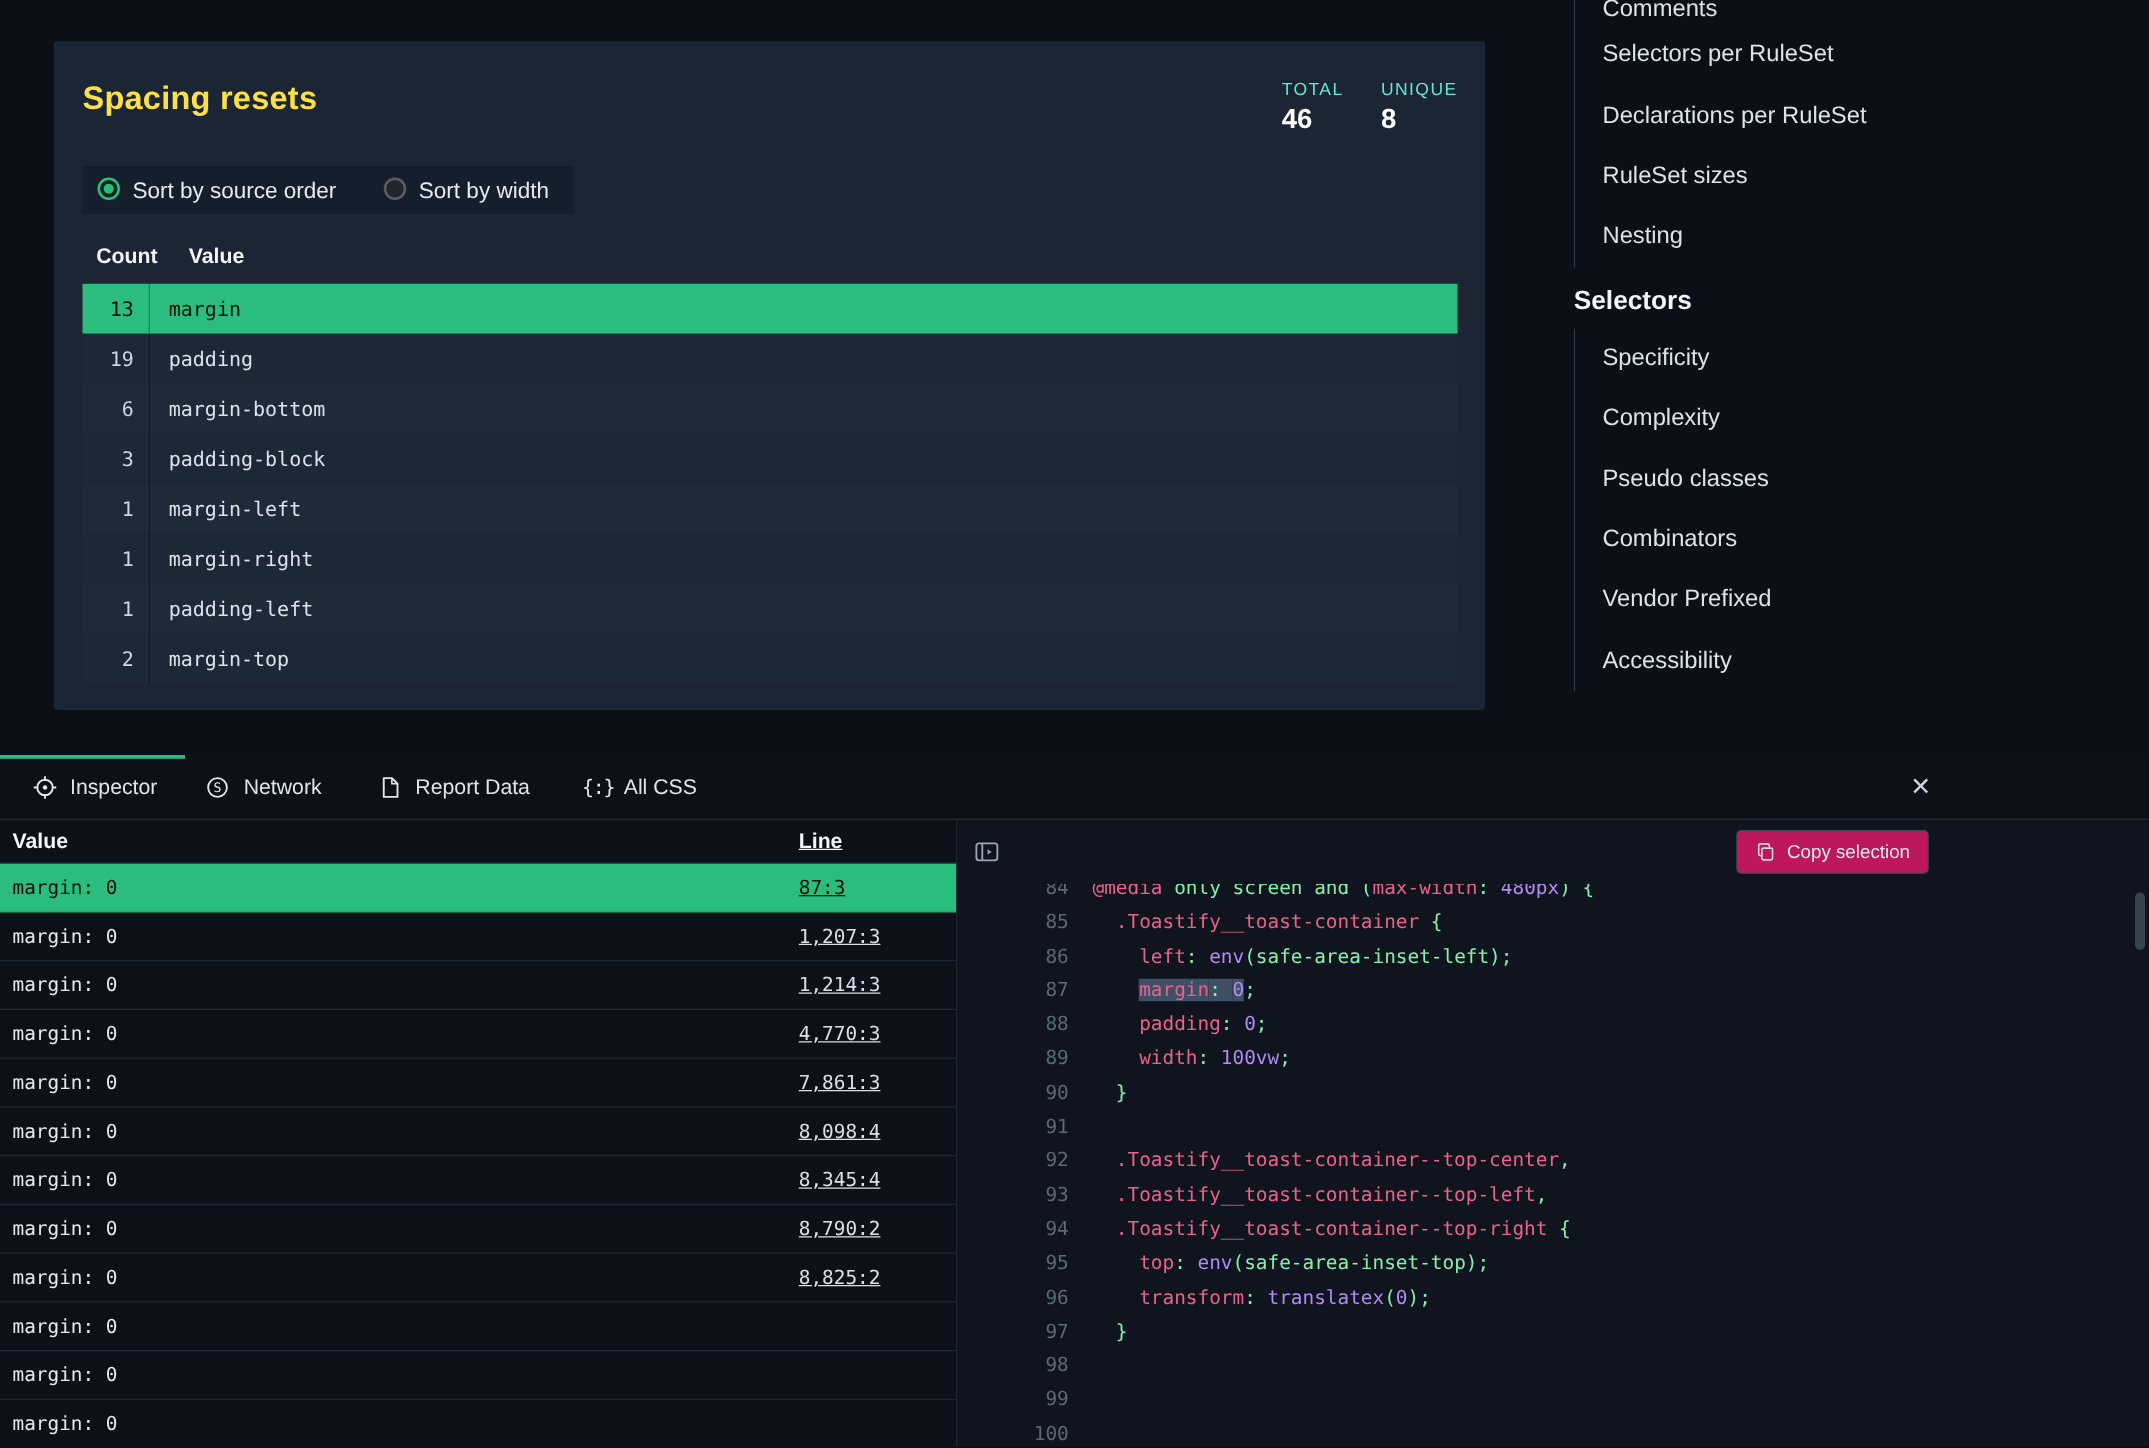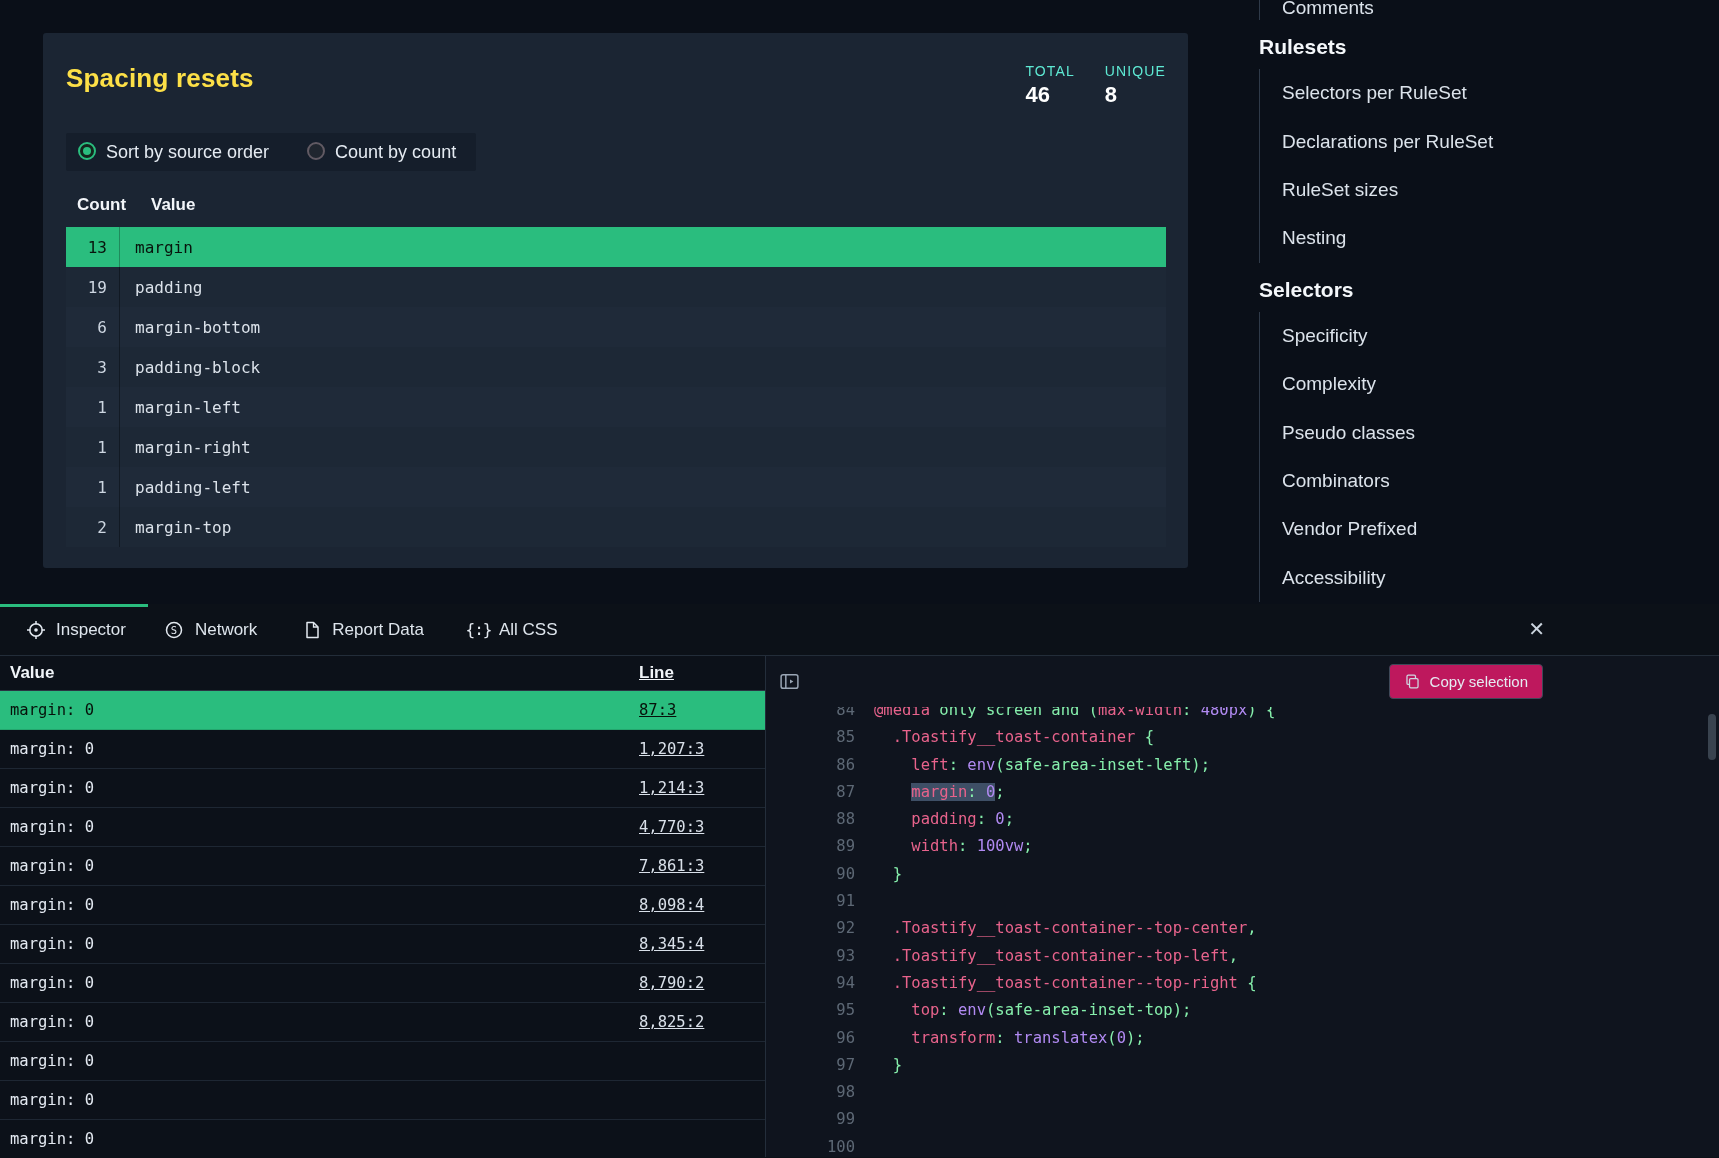--- a/index.html
+++ b/index.html
@@ -119,21 +119,21 @@
           </div>
         </div>
     </div>
     <div class="sort-group">
         <label class="radio-item">
           <span class="radio checked"></span>
           <span class="radio-label">Sort by source order</span>
         </label>
         <label class="radio-item">
           <span class="radio"></span>
-          <span class="radio-label">Count by count</span>
+          <span class="radio-label">Sort by width</span>
         </label>
       </div>
     <div class="thead">
       <span class="ch">Count</span>
       <span class="vh">Value</span>
     </div>
     <div class="ttable" id="spacing-rows">
         <div class="trow hl">
           <span class="ccell">13</span>
           <span class="vcell">margin</span>
@@ -165,21 +165,20 @@
         <div class="trow alt">
           <span class="ccell">2</span>
           <span class="vcell">margin-top</span>
         </div>
       </div>
   </div>
 
   <aside class="sidebar">
     <div class="sb-partial">Comments</div>
     <div id="sidebar-groups">
-        <div class="sb-heading">Rulesets</div>
         <div class="sb-list">
           <div class="sb-item">Selectors per RuleSet</div>
           <div class="sb-item">Declarations per RuleSet</div>
           <div class="sb-item">RuleSet sizes</div>
           <div class="sb-item">Nesting</div>
         </div>
         <div class="sb-heading">Selectors</div>
         <div class="sb-list">
           <div class="sb-item">Specificity</div>
           <div class="sb-item">Complexity</div>

